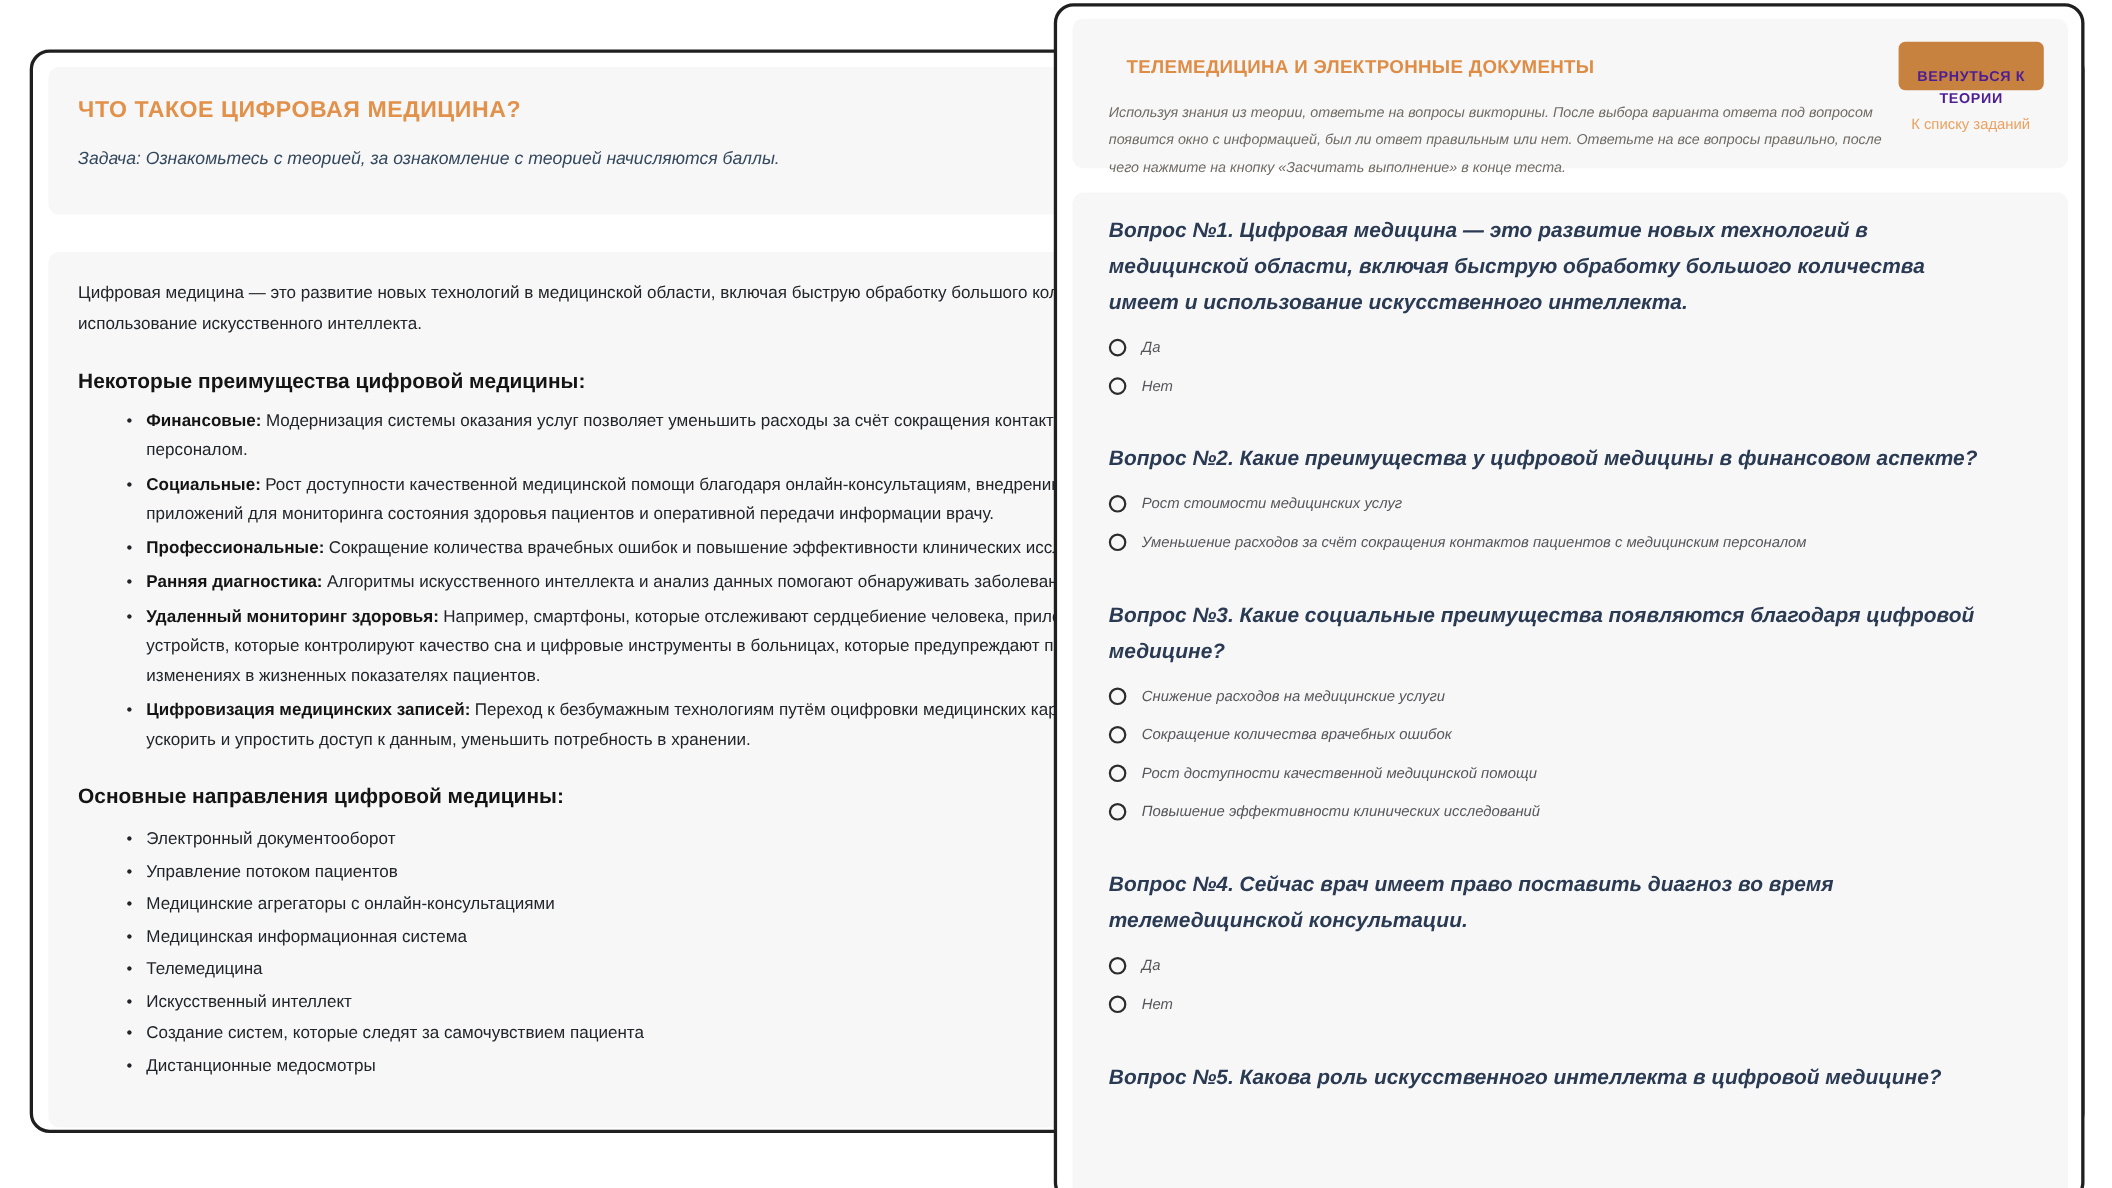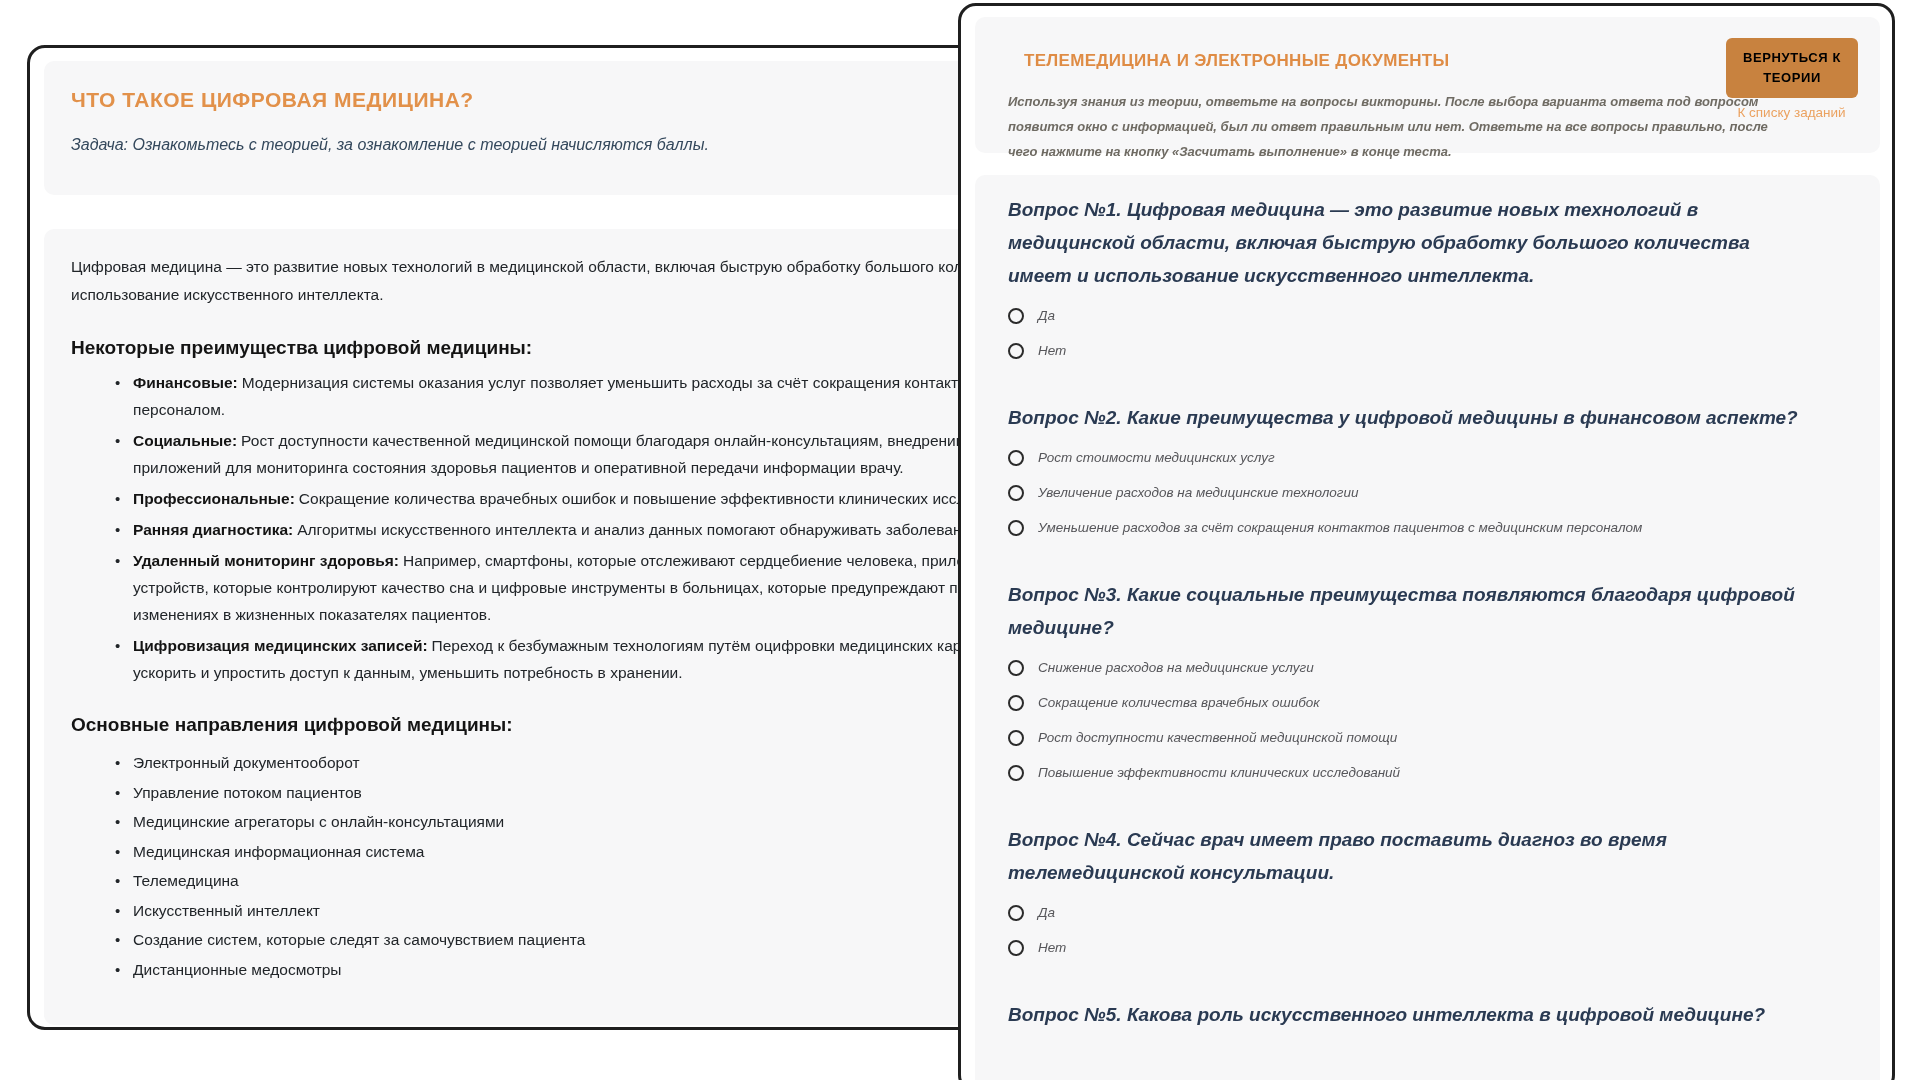--- a/index.html
+++ b/index.html
@@ -42,29 +42,29 @@
   ul.simple{list-style:none;margin:10px 0 0 0;padding:0 0 0 44px;}
   ul.simple li{position:relative;padding-left:18px;font-size:15.5px;color:#212529;line-height:29.5px;white-space:nowrap;}
   ul.simple li::before{
     content:"•";position:absolute;left:0;top:0;font-size:15px;line-height:29.5px;color:#212529;
   }
   
   #quiz-header-card{left:14px;top:11px;width:905px;height:136px;padding:16px 0 0 33px;}
   #quiz-title{
     margin:16px;font-size:17px;font-weight:bold;color:#df8c45;letter-spacing:.3px;line-height:24px;white-space:nowrap;
   }
-  #quiz-intro{margin-top:4px;font-weight:bold;}
+  #quiz-intro{margin-top:4px;}
   #quiz-intro .t-line{
     font-size:13px;font-style:italic;color:#6f6b63;line-height:25px;
   }
   #back-to-theory-button{
-    position:absolute;right:22px;top:21px;width:132px;height:60px;
+    position:absolute;right:22px;top:21px;width:132px;height:40px;
     background:#c8823f;border:none;border-radius:6px;cursor:pointer;
-    color:#000000;font-family:"Liberation Sans",sans-serif;font-size:13px;font-weight:bold;
-    letter-spacing:.6px;line-height:1.55;text-align:center;padding:2px 8px;box-sizing:border-box;
+    color:#4c1d95;font-family:"Liberation Sans",sans-serif;font-size:13px;font-weight:bold;
+    letter-spacing:.6px;line-height:1.55;text-align:center;padding:22px 8px;box-sizing:border-box;
   }
   #tasks-list-link{
     position:absolute;right:16px;top:86px;width:145px;text-align:center;
     font-size:13.5px;color:#eba260;text-decoration:none;line-height:20px;display:block;
   }
   #quiz-questions-card{left:14px;top:169px;width:905px;height:921px;padding:18px 0 0 33px;overflow:hidden;}
   .question{margin-top:33px;}
   .question:first-child{margin-top:0;}
   .q-line{
     font-size:19px;font-weight:bold;font-style:italic;color:#2a3a52;line-height:33px;white-space:nowrap;
@@ -173,24 +173,20 @@
 
     <div class="question">
       <div class="q-line">Вопрос №2. Какие преимущества у цифровой медицины в финансовом аспекте?</div>
       <div class="options">
         <div class="option">
           <span class="radio"></span>
           <span class="option-label">Рост стоимости медицинских услуг</span>
         </div>
         <div class="option">
           <span class="radio"></span>
-          <span class="option-label">Увеличение расходов на медицинские технологии</span>
-        </div>
-        <div class="option">
-          <span class="radio"></span>
           <span class="option-label">Уменьшение расходов за счёт сокращения контактов пациентов с медицинским персоналом</span>
         </div>
       </div>
     </div>
 
     <div class="question">
       <div class="q-line">Вопрос №3. Какие социальные преимущества появляются благодаря цифровой</div>
       <div class="q-line">медицине?</div>
       <div class="options">
         <div class="option">

